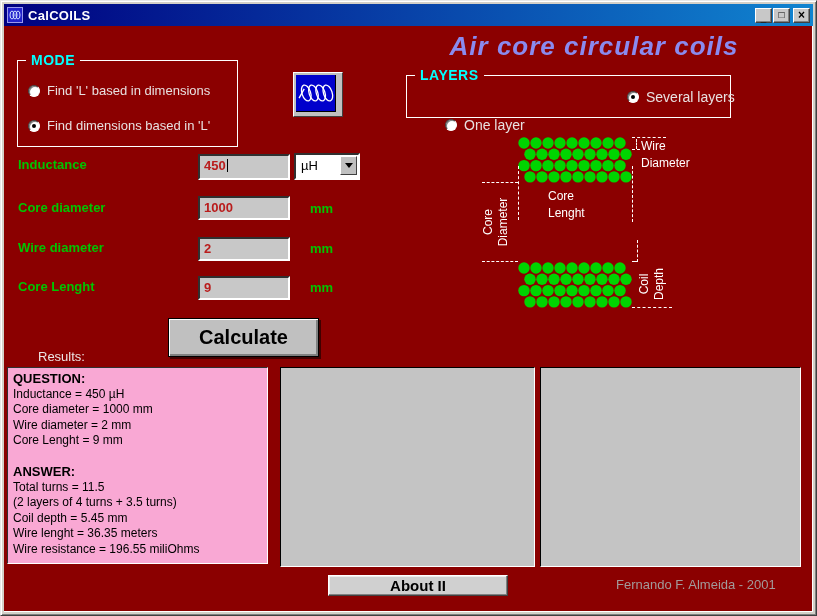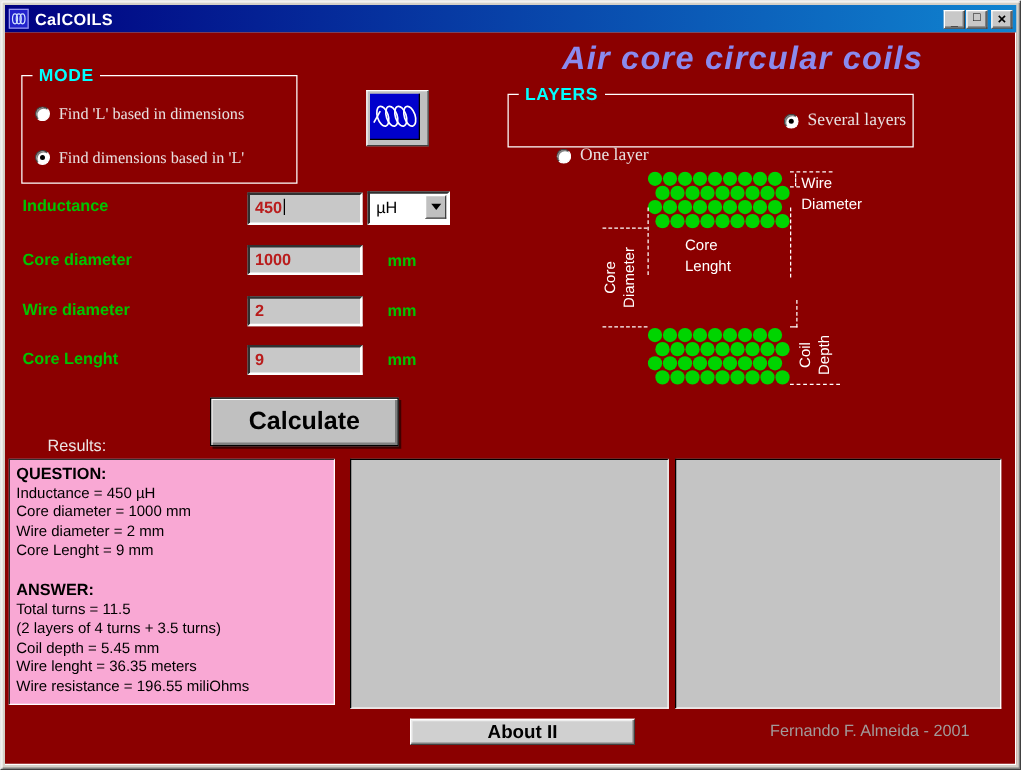--- a/index.html
+++ b/index.html
@@ -53,21 +53,21 @@
   .group-caption {
     position: absolute; top: -9px; left: 8px;
     background: var(--background, #8b0000); padding: 0 5px;
     color: var(--accent-cyan, #00ffff); font-weight: bold; font-size: 14px;
     letter-spacing: 0.5px;
   }
   .mode-group  { left: 13px; top: 19px; width: 221px; height: 87px; margin-top: 15px; }
   .layers-group{ left: 402px; top: 49px; width: 325px; height: 43px; }
   .radio-opt {
     position: absolute; display: flex; align-items: center; gap: 7px;
-    color: #e8e0e0; font-size: 13px; cursor: default; white-space: nowrap; font-family: Liberation Serif, serif;
+    color: #e8e0e0; font-size: 13px; cursor: default; white-space: nowrap;
   }
   .layers-group .radio-opt { font-size: 14px; }
   .radio {
     width: 12px; height: 12px; border-radius: 50%;
     background: #ffffff; flex: 0 0 auto;
     border: 1px solid; border-color: #404040 #ffffff #ffffff #404040;
     box-shadow: inset 1px 1px 0 #808080;
     position: relative;
   }
   .radio.checked::after {

